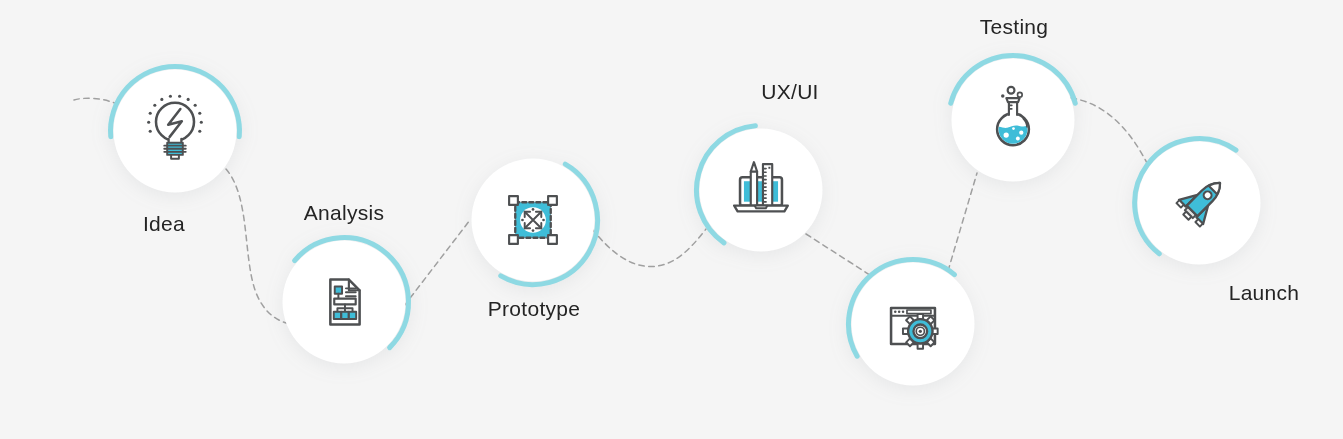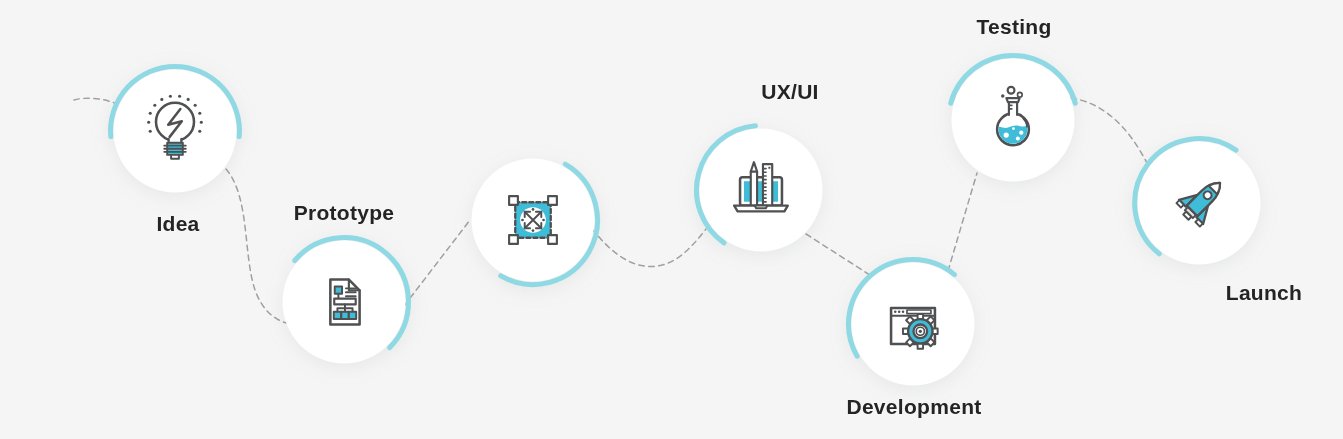--- a/index.html
+++ b/index.html
@@ -19,21 +19,21 @@
   .ring{position:absolute;left:0;top:0;filter:drop-shadow(0 4px 9px rgba(110,120,125,.10));}
   .disc{fill:#ffffff;}
   .arc{fill:none;stroke:#8ed9e3;stroke-width:5;stroke-linecap:round;}
   .icon{position:absolute;left:31px;top:31px;}
   
   .ic{stroke:#4e5052;stroke-linecap:round;stroke-linejoin:round;}
   .w2{stroke-width:2;} .w17{stroke-width:1.7;} .w22{stroke-width:2.2;} .w26{stroke-width:2.6;}
   .fw{fill:#ffffff;} .fc{fill:#3fbdd8;} .fd{fill:#4e5052;stroke:none;} .fn{fill:none;} .fg{fill:#e0e0e0;}
   .label{
     position:absolute;transform:translate(-50%,-50%);
-    font-size:21px;font-weight:700;color:#242424;
+    font-size:21px;font-weight:400;color:#242424;
     letter-spacing:.3px;white-space:nowrap;
   }
 </style>
 </head>
 <body>
 
 <div class="canvas">
 
   <svg class="connectors" width="1343" height="439" viewBox="0 0 1343 439">
     <path d="M74,100 C84,97 102,97.5 117,104"></path>
@@ -67,41 +67,41 @@
       </g>
       <circle class="ic w26 fw" cx="40" cy="30.5" r="19.5"></circle>
       <rect x="34" y="47" width="12" height="4.5" fill="#ffffff" stroke="none"></rect>
       <path class="ic w22 fn" d="M33.5,48 V52 M46.5,48 V52"></path>
       <path class="ic w26 fn" d="M45.5,17.5 L33,33.5 L47,30 L34.5,46"></path>
       <rect class="ic w2 fc" x="32" y="52" width="16" height="12.5"></rect>
       <path class="ic w2 fn" d="M29,55 H51 M29,58.2 H51 M29,61.4 H51"></path>
       <rect class="ic w2 fw" x="36" y="64.5" width="8" height="4"></rect>
     </svg>
   </div>
-  <div class="label" style="left:178px;top:224px">Idea</div>
+  <div class="label" style="left:164px;top:224px">Idea</div>
 
   <div class="stage" style="left:274px;top:232px">
     <svg class="ring" width="140" height="140" viewBox="-70 -70 140 140">
       <circle class="disc" r="61.5"></circle>
       <path class="arc" d="M-49.41,-41.46 A64.5,64.5 0 1 1 45.61,45.61"></path>
     </svg>
     <svg class="icon" width="78" height="78" viewBox="0 0 80 80">
       <path class="ic w26 fw" d="M26,17 H45 L56,28 V63 H26 Z"></path>
       <path class="ic w22 fn" d="M45,17 V28 H56"></path>
       <path class="ic w2 fn" d="M42,26 H52 M42,30 H52 M42,34 H52"></path>
       <rect class="ic w2 fc" x="30.5" y="24" width="7.5" height="7.5"></rect>
       <path class="ic w2 fn" d="M34.25,31.5 V36.5"></path>
       <rect class="ic w22 fw" x="30" y="36.5" width="22" height="6"></rect>
       <path class="ic w2 fn" d="M41,42.5 V46.5 M33.25,46.5 H48.75 M33.25,46.5 V50 M41,46.5 V50 M48.75,46.5 V50"></path>
       <rect class="ic w2 fc" x="29.5" y="50" width="7.5" height="7.5"></rect>
       <rect class="ic w2 fc" x="37.25" y="50" width="7.5" height="7.5"></rect>
       <rect class="ic w2 fc" x="45" y="50" width="7.5" height="7.5"></rect>
     </svg>
   </div>
-  <div class="label" style="left:344px;top:213px">Prototype</div>
+  <div class="label" style="left:344px;top:213px">Analysis</div>
 
   <div class="stage" style="left:463px;top:150px">
     <svg class="ring" width="140" height="140" viewBox="-70 -70 140 140">
       <circle class="disc" r="61.5"></circle>
       <path class="arc" d="M32.25,-55.86 A64.5,64.5 0 1 1 -32.25,55.86"></path>
     </svg>
     <svg class="icon" width="78" height="78" viewBox="0 0 80 80">
       <rect class="ic fc" x="21.8" y="21.8" width="36.4" height="36.4" stroke-width="2.4" stroke-dasharray="4.2 3"></rect>
       <circle cx="40" cy="40" r="13.2" fill="#ffffff"></circle>
       <path class="ic w2 fn" d="M31.5,31.5 L48.5,48.5 M48.5,31.5 L31.5,48.5"></path>
@@ -112,20 +112,21 @@
       <circle class="fd" cx="40" cy="29.2" r="1.4"></circle>
         <circle class="fd" cx="40" cy="50.8" r="1.4"></circle>
       <circle class="fd" cx="29.2" cy="40" r="1.4"></circle>
         <circle class="fd" cx="50.8" cy="40" r="1.4"></circle>
       <rect class="ic w22 fw" x="15.5" y="15.5" width="9" height="9"></rect>
       <rect class="ic w22 fw" x="55.5" y="15.5" width="9" height="9"></rect>
       <rect class="ic w22 fw" x="15.5" y="55.5" width="9" height="9"></rect>
       <rect class="ic w22 fw" x="55.5" y="55.5" width="9" height="9"></rect>
     </svg>
   </div>
+  <div class="label" style="left:534px;top:309px">Prototype</div>
 
   <div class="stage" style="left:691px;top:120px">
     <svg class="ring" width="140" height="140" viewBox="-70 -70 140 140">
       <circle class="disc" r="61.5"></circle>
       <path class="arc" d="M-5.62,-64.25 A64.5,64.5 0 0 0 -37.00,52.84"></path>
     </svg>
     <svg class="icon" width="78" height="78" viewBox="0 0 80 80">
       <rect class="ic w26 fw" x="18.5" y="27" width="43" height="29" rx="2.5"></rect>
       <rect class="fc" x="22.5" y="31" width="35" height="21"></rect>
       <rect class="ic w22 fw" x="29.5" y="21" width="6.5" height="35"></rect>
@@ -161,21 +162,20 @@
         <rect x="34.1" y="56" width="5.6" height="5.6" transform="rotate(45 36.9 58.8)"></rect>
         <rect x="44.7" y="59.7" width="5.6" height="5.6"></rect>
         <rect x="55.3" y="56" width="5.6" height="5.6" transform="rotate(45 58.1 58.8)"></rect>
       </g>
       <circle class="ic fc" cx="47.5" cy="47.5" r="12.5" stroke-width="2.4"></circle>
       <circle class="ic fw" cx="47.5" cy="47.5" r="7" stroke-width="2.4"></circle>
       <circle class="ic w17 fw" cx="47.5" cy="47.5" r="4.2"></circle>
       <circle class="fd" cx="47.5" cy="47.5" r="1.7"></circle>
     </svg>
   </div>
-  <div class="label" style="left:914px;top:407px">Development</div>
 
   <div class="stage" style="left:943px;top:50px">
     <svg class="ring" width="140" height="140" viewBox="-70 -70 140 140">
       <circle class="disc" r="61.5"></circle>
       <path class="arc" d="M62.30,-16.69 A64.5,64.5 0 0 0 -62.30,-16.69"></path>
     </svg>
     <svg class="icon" width="78" height="78" viewBox="0 0 80 80">
       <defs>
           <clipPath id="flaskLiquid">
             <circle cx="40" cy="49.5" r="14.8"></circle>

